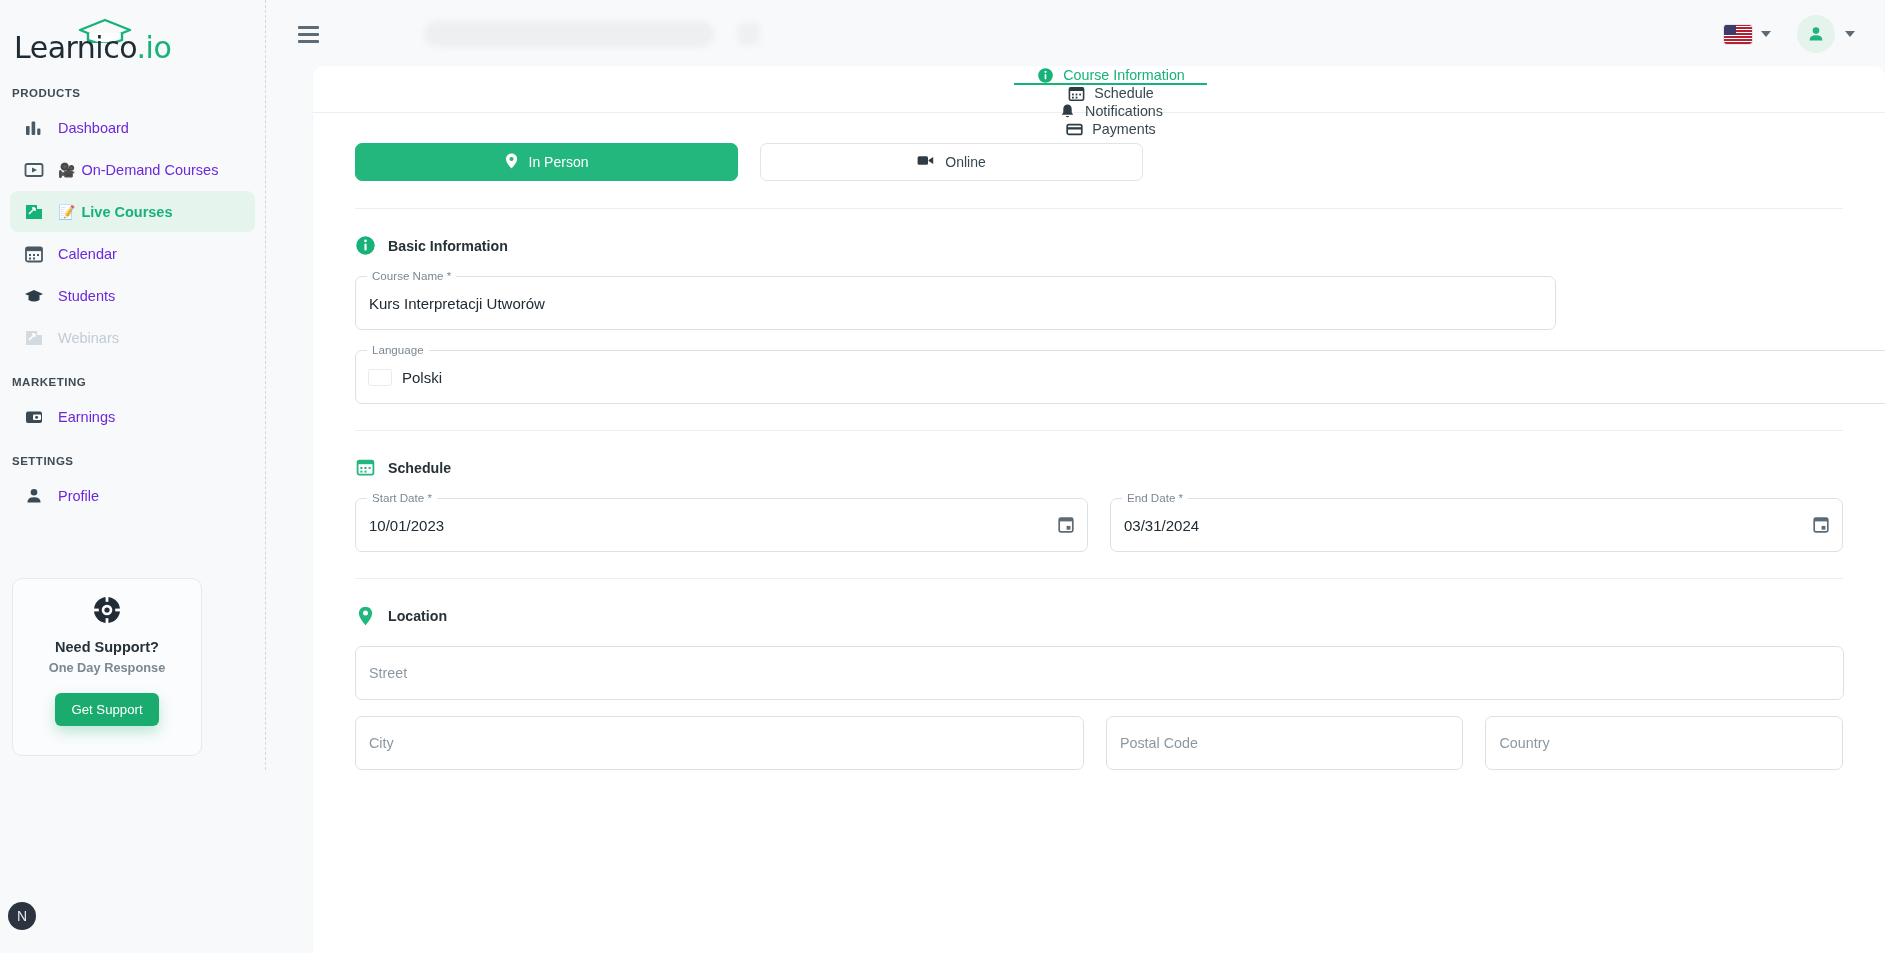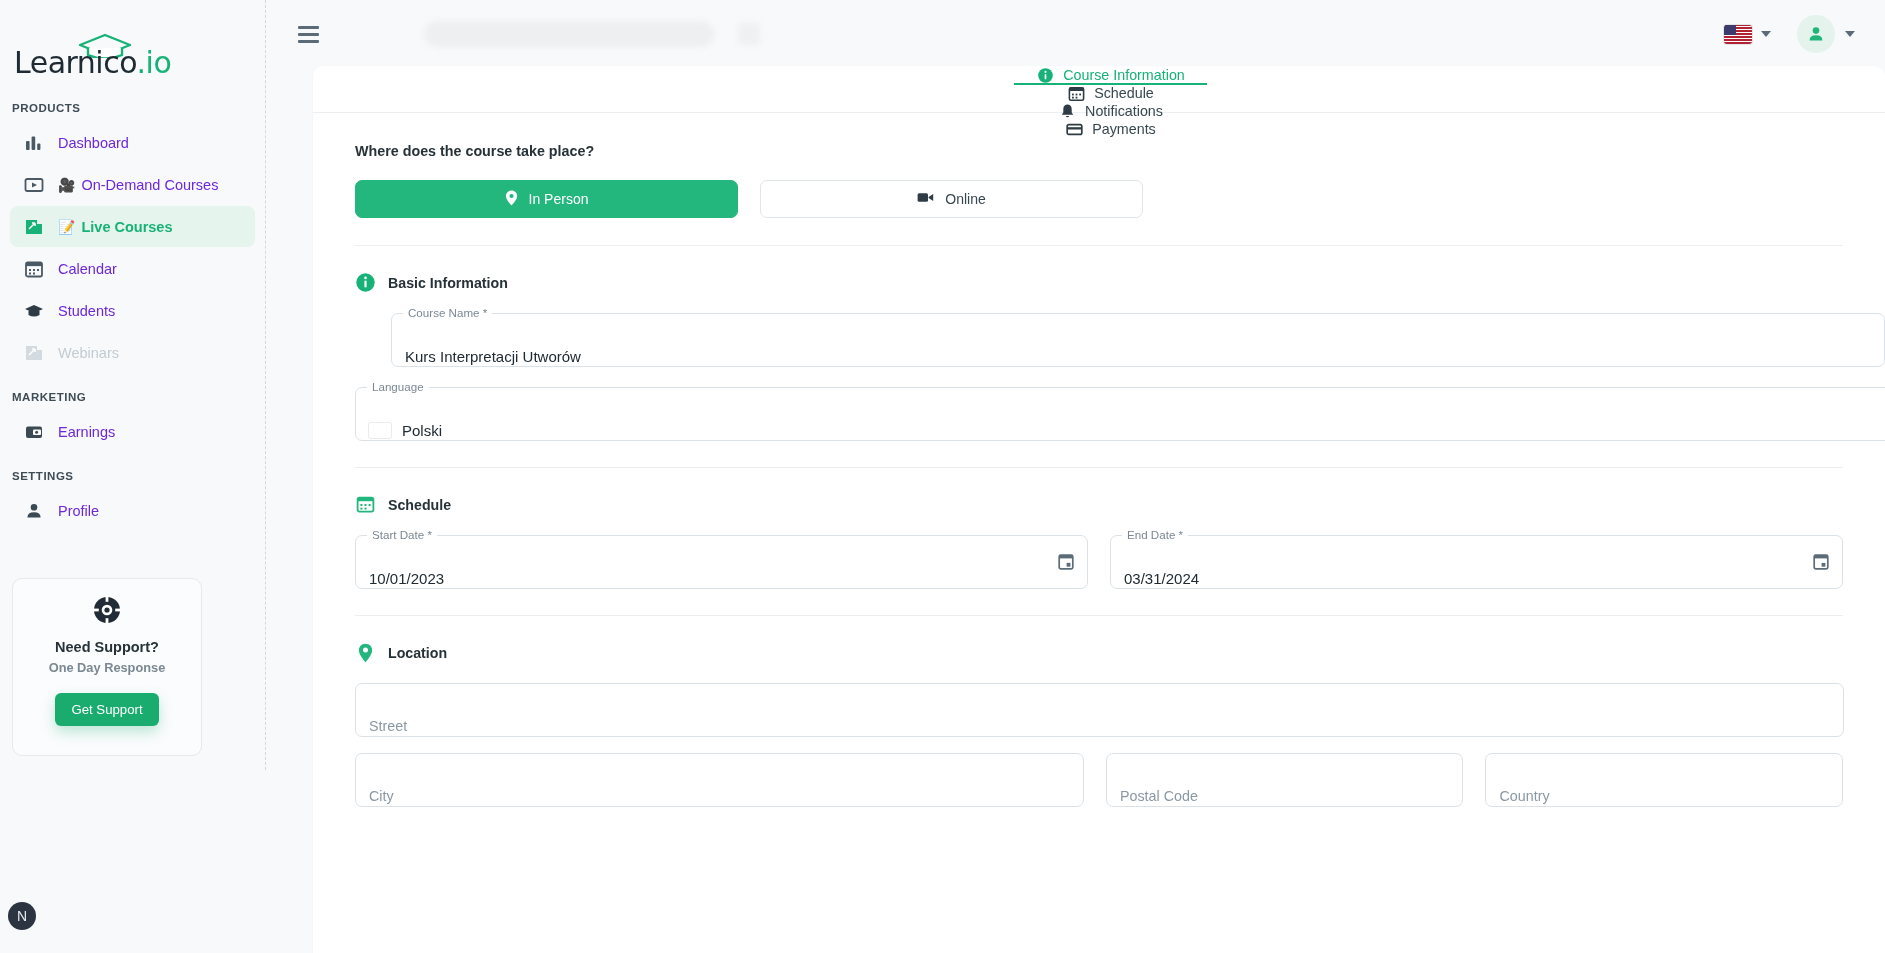--- a/index.html
+++ b/index.html
@@ -12,21 +12,21 @@
   }
   .app { display: flex; width: 1885px; height: 953px; position: relative; }
 
   
   .sidebar {
     width: 266px; height: 770px;
     background: #f7f9fb;
     border-right: 1px dashed #cfd8dc;
     position: relative;
     flex: 0 0 266px;
-    padding-top: 18px;
+    padding-top: 3px;
   }
   .logo-wrap { padding: 16px 0 0 14px; height: 66px; }
   .logo { position: relative; width: 125px; height: 46px; }
   .logo-text {
     font-size: 30px; font-weight: 400; letter-spacing: -0.5px;
     color: #1f2b33; line-height: 46px; position: absolute; left: 0; top: 6px;
     font-family: "DejaVu Sans", sans-serif;
   }
   .logo-text .io { color: #16b277; }
   .logo-cap { position: absolute; left: 62px; top: -2px; }
@@ -160,21 +160,21 @@
     position: absolute; inset: 0;
     border: 1px solid #dbe2e7; border-radius: 7px; background: #fff;
     pointer-events: none;
   }
   .field .lbl {
     position: absolute; left: 12px; top: -7px;
     background: #fff; padding: 0 5px;
     font-size: 11.6px; color: #7b8893; line-height: 14px; z-index: 2;
   }
   .field .val {
-    position: absolute; left: 14px; top: 16px; height: 54px;
+    position: absolute; left: 14px; top: 0; height: 54px;
     display: flex; align-items: center; gap: 11px;
     font-size: 15px; color: #212b33;
   }
   .field .ph { color: #8b98a3; font-size: 14.3px; }
   .field .trail { position: absolute; right: 14px; top: 50%; transform: translateY(-50%); display: flex; align-items: center; cursor: pointer; }
 
   .row-2 { display: flex; gap: 22px; margin-top: 0; }
   .row-3 { display: flex; gap: 22px; margin-top: 16px; }
 
   .pl-flag { width: 22px; height: 15px; border-radius: 2px; overflow: hidden; box-shadow: 0 0 0 1px rgba(0,0,0,.08); }
@@ -408,21 +408,20 @@
                 <rect x="1.2" y="3.6" width="14.6" height="9.8" rx="1.7" fill="none" stroke="#2f3c45" stroke-width="1.7"></rect>
                 <rect x="1.2" y="6.2" width="14.6" height="2.3" fill="#2f3c45"></rect>
               </svg>
           </span>
           <span>Payments</span>
         </div>
       </nav>
 
       <div class="content">
 
-        <div class="question">Where does the course take place?</div>
 
         <div class="mode-row">
           <div class="mode-btn primary">
             <span>
               <svg width="13" height="16" viewBox="0 0 13 16">
                   <path d="M6.5 0.6 C3.3 0.6 0.9 3 0.9 6.1 C0.9 10.2 6.5 15.4 6.5 15.4 S12.1 10.2 12.1 6.1 C12.1 3 9.7 0.6 6.5 0.6 Z" fill="#fff"></path>
                   <circle cx="6.5" cy="6" r="2.1" fill="#23b67d"></circle>
                 </svg>
             </span>
             <span>In Person</span>
@@ -444,21 +443,21 @@
           <span class="sico">
             <svg width="21" height="21" viewBox="0 0 21 21">
                 <circle cx="10.5" cy="10.5" r="9.2" fill="#16b277"></circle>
                 <rect x="9.4" y="8.6" width="2.2" height="6.8" rx="1" fill="#fff"></rect>
                 <circle cx="10.5" cy="5.9" r="1.35" fill="#fff"></circle>
               </svg>
           </span>
           <span class="sec-title">Basic Information</span>
         </div>
 
-        <div class="field" style="width:1494px;margin-left:36px;">
+        <div class="field" style="width:1201px;">
           <span class="box"></span>
           <span class="lbl">Course Name *</span>
           <span class="val">Kurs Interpretacji Utworów</span>
         </div>
 
         <div class="field" style="width:1650px; margin-top:20px;">
           <span class="box"></span>
           <span class="lbl">Language</span>
           <span class="val">
             <span class="pl-flag"><span class="t"></span><span class="b"></span></span>

